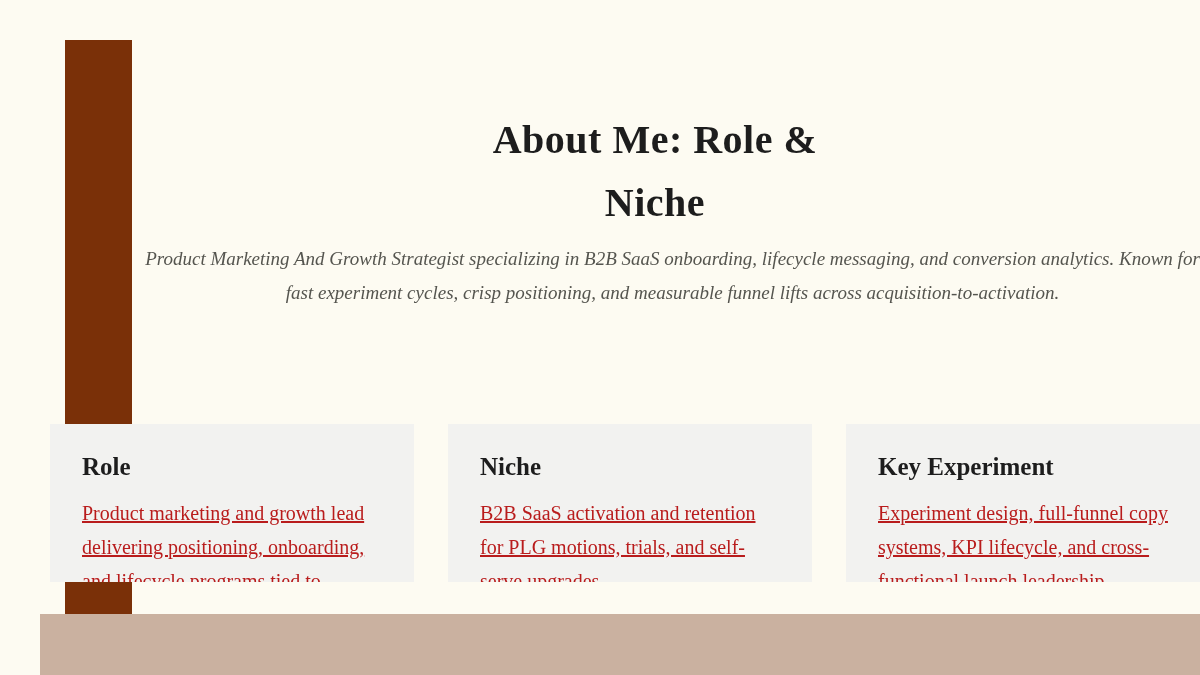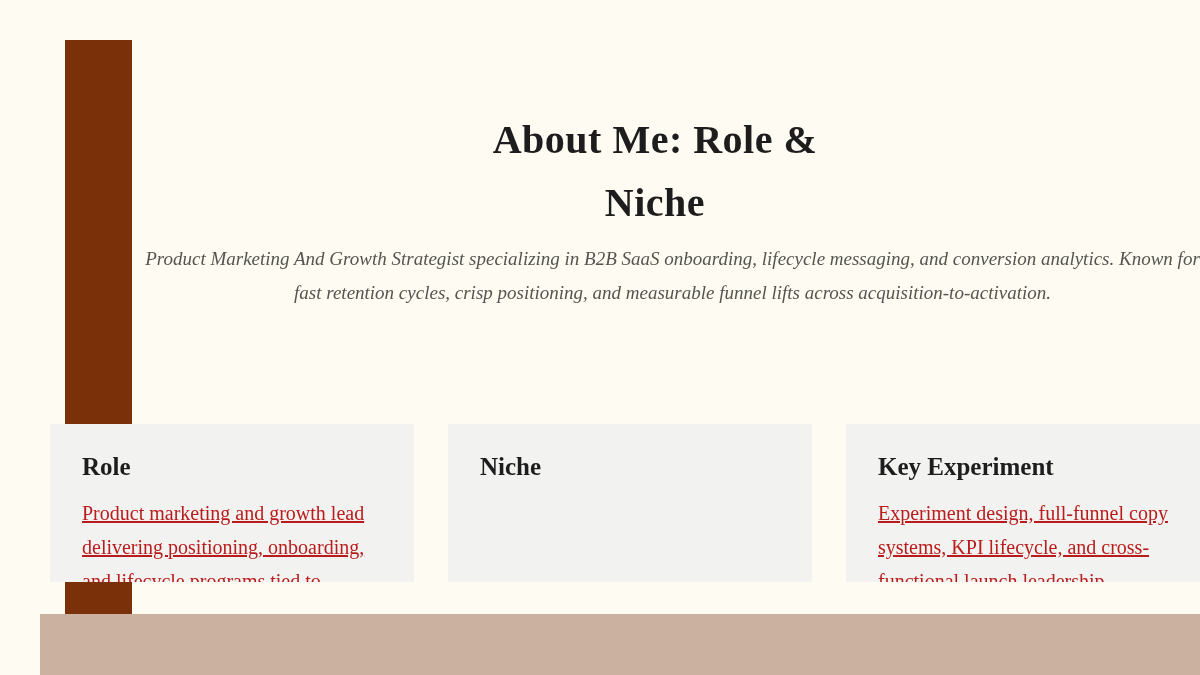--- a/index.html
+++ b/index.html
@@ -99,31 +99,32 @@
 
 <div class="slide">
 
   <div class="bar-left"></div>
 
   <h1 class="title">
     <span>About Me: Role &amp;</span>
     <span>Niche</span>
   </h1>
 
-  <p class="subtitle">Product Marketing And Growth Strategist specializing in B2B SaaS onboarding, lifecycle messaging, and conversion analytics. Known for fast retention cycles, crisp positioning, and measurable funnel lifts across acquisition-to-activation.</p>
+  <p class="subtitle">Product Marketing And Growth Strategist specializing in B2B SaaS onboarding, lifecycle messaging, and conversion analytics. Known for fast experiment cycles, crisp positioning, and measurable funnel lifts across acquisition-to-activation.</p>
 
   <div class="cards">
 
     <div class="card">
       <div class="card-title">Role</div>
       <div class="card-body">Product marketing and growth lead delivering positioning, onboarding, and lifecycle programs tied to revenue metrics.</div>
     </div>
 
     <div class="card">
       <div class="card-title">Niche</div>
+      <div class="card-body">B2B SaaS activation and retention for PLG motions, trials, and self-serve upgrades.</div>
     </div>
 
     <div class="card">
       <div class="card-title">Key Experiment</div>
       <div class="card-body">Experiment design, full-funnel copy systems, KPI lifecycle, and cross-functional launch leadership.</div>
     </div>
 
   </div>
 
   <div class="bar-bottom"></div>

